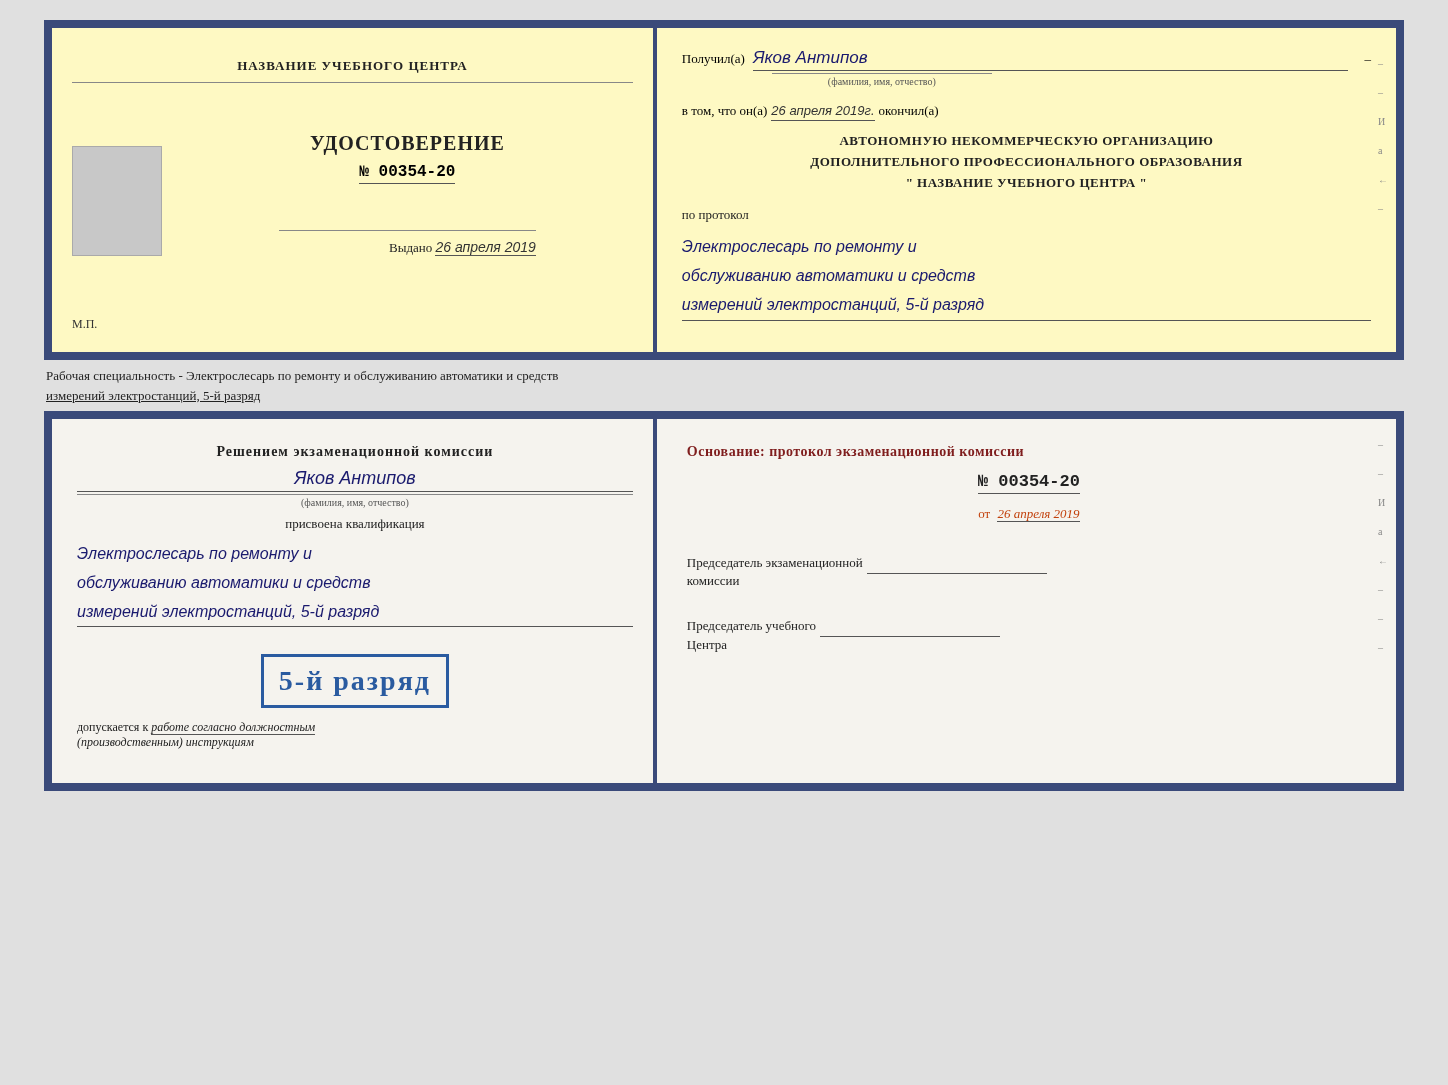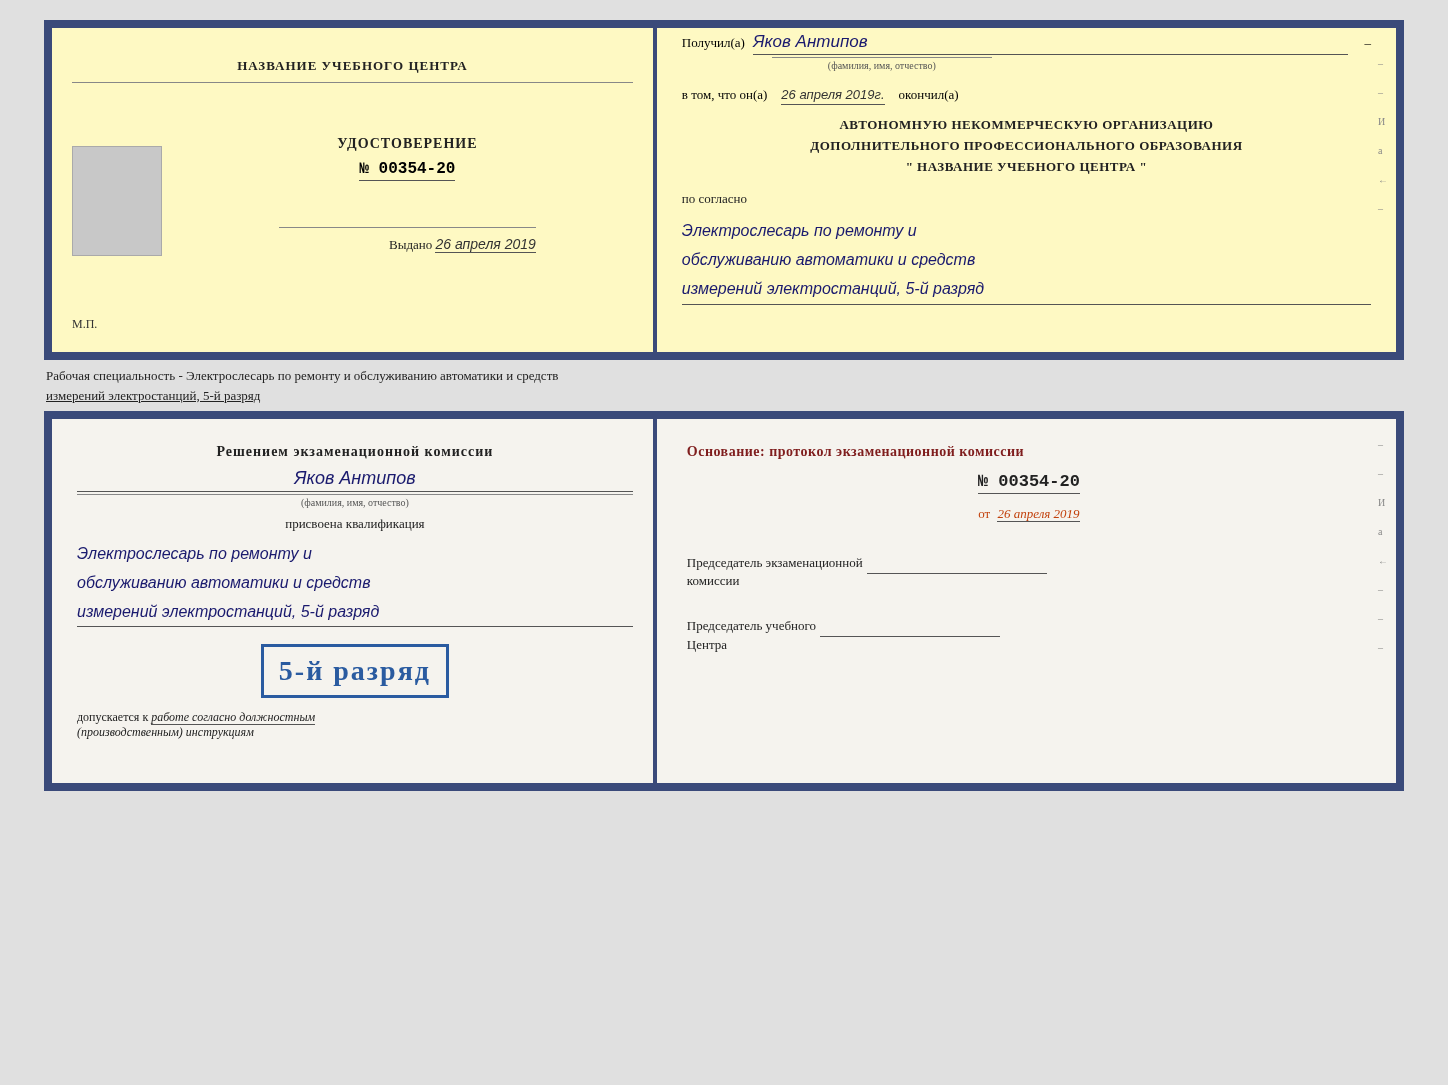--- a/index.html
+++ b/index.html
@@ -68,21 +68,21 @@
       background: #c8c8c8;
       border: 1px solid #aaa;
       position: absolute;
       left: 20px;
       top: 50%;
       transform: translateY(-40%);
     }
 
     .cert-udostoverenie {
       text-align: center;
-      font-size: 14px;
+      font-size: 20px;
       font-weight: bold;
       letter-spacing: 1px;
       color: #222;
       margin-left: 110px;
     }
 
     .cert-number {
       font-family: 'Courier New', monospace;
       font-size: 16px;
       font-weight: bold;
@@ -102,21 +102,21 @@
     .mp-label {
       font-size: 12px;
       color: #333;
       align-self: flex-start;
       margin-top: 10px;
     }
 
     
     .top-right-panel {
       width: 55%;
-      padding: 4px 25px 20px 25px;
+      padding: 20px 25px 20px 25px;
       display: flex;
       flex-direction: column;
       gap: 10px;
       position: relative;
     }
 
     .recipient-name {
       font-family: 'Segoe UI', sans-serif;
       font-size: 17px;
       font-style: italic;
@@ -233,21 +233,21 @@
 
     .rank-badge {
       border: 3px solid #2a5ba0;
       color: #2a5ba0;
       font-size: 28px;
       font-weight: bold;
       text-align: center;
       padding: 8px 15px;
       align-self: center;
       letter-spacing: 2px;
-      margin-top: 9px;
+      margin-top: 19px;
     }
 
     
     .bottom-right-panel {
       width: 55%;
       padding: 25px 25px 20px 30px;
       display: flex;
       flex-direction: column;
       gap: 12px;
       position: relative;
@@ -340,33 +340,33 @@
 
       <div style="display:flex; flex-direction:column; gap:2px;">
         <div style="display:flex; align-items:baseline; gap:8px;">
           <span style="font-size:13px;">Получил(а)</span>
           <span class="recipient-name">Яков Антипов</span>
           <span style="font-size:13px; margin-left:8px;">–</span>
         </div>
         <div class="sub-label" style="margin-left:90px; width:220px;">(фамилия, имя, отчество)</div>
       </div>
 
-      <div style="display:flex; align-items:baseline; gap:14px; font-size:13px; margin-top:6px;">
+      <div style="display:flex; align-items:baseline; gap:4px; font-size:13px; margin-top:6px;">
         <span>в том, что он(а)</span>
         <span class="date-handwritten">26 апреля 2019г.</span>
         <span>окончил(а)</span>
       </div>
 
       <div class="org-description">
         <div>АВТОНОМНУЮ НЕКОММЕРЧЕСКУЮ ОРГАНИЗАЦИЮ</div>
         <div>ДОПОЛНИТЕЛЬНОГО ПРОФЕССИОНАЛЬНОГО ОБРАЗОВАНИЯ</div>
         <div>"    НАЗВАНИЕ УЧЕБНОГО ЦЕНТРА    "</div>
       </div>
 
-      <div style="font-size:13px; color:#222; margin-top:4px;">по согласно</div>
+      <div style="font-size:13px; color:#222; margin-top:4px;">по протокол</div>
       <div class="profession-handwritten">
         <div>Электрослесарь по ремонту и</div>
         <div>обслуживанию автоматики и средств</div>
         <div>измерений электростанций, 5-й разряд</div>
       </div>
 
       <div class="side-decorations">
         <span>–</span>
         <span>–</span>
         <span>И</span>

